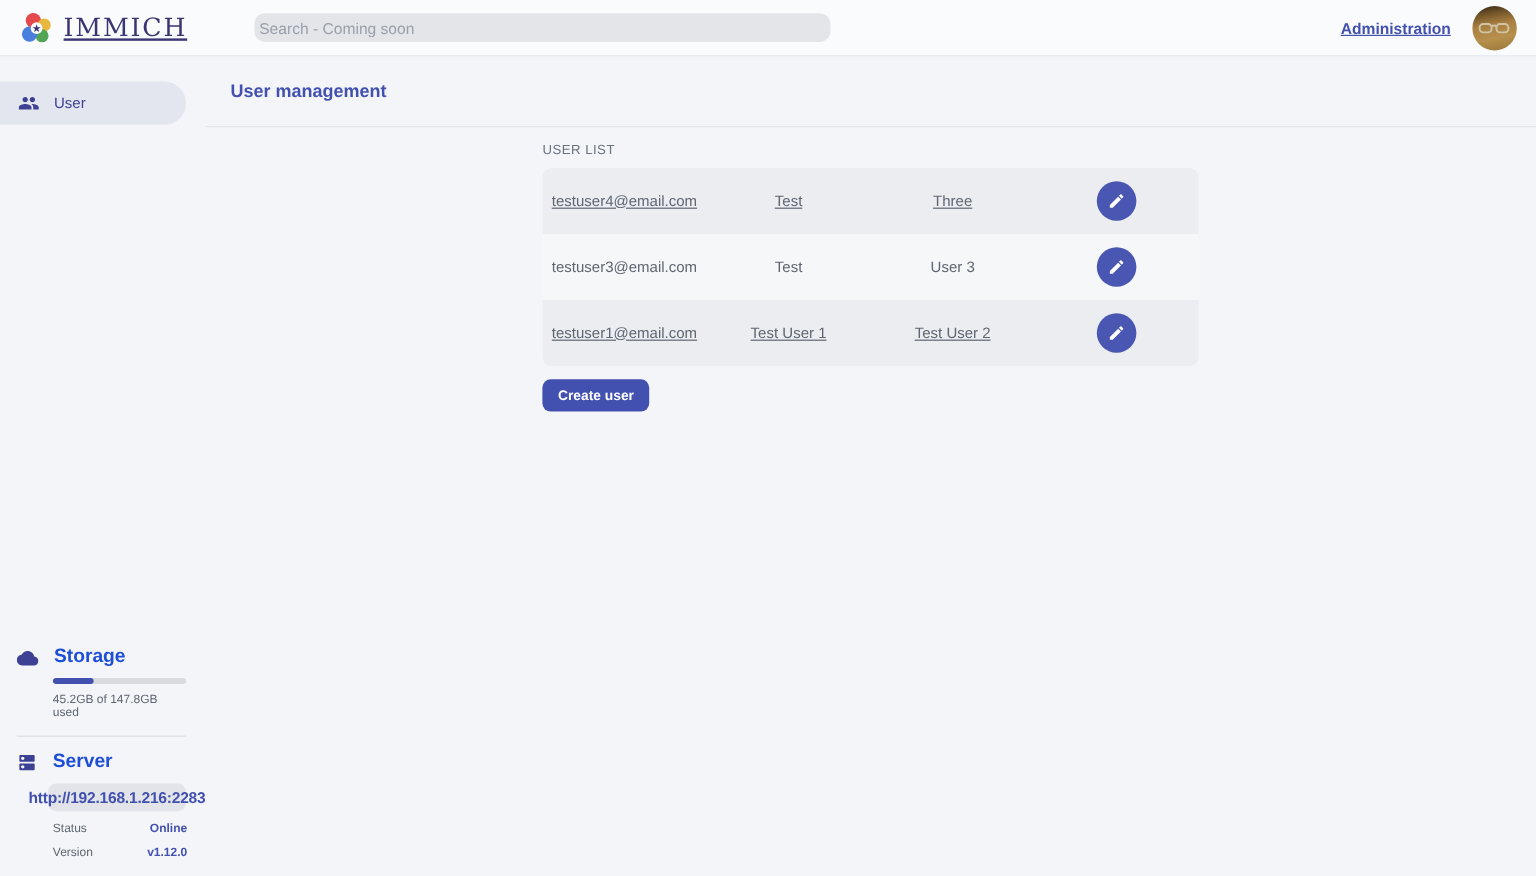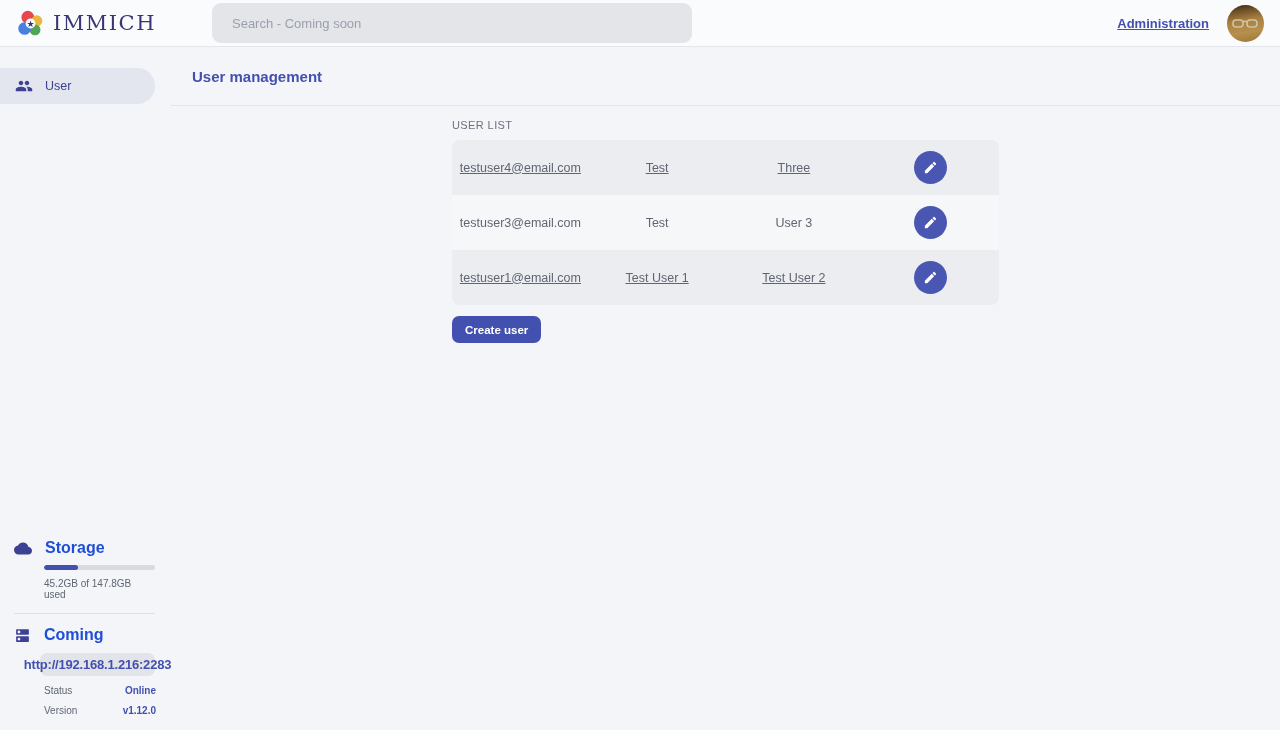--- a/index.html
+++ b/index.html
@@ -9,25 +9,25 @@
     background:#f4f5f9; color:#5f6672; font-size:13px;
   }
   
   .topbar {
     height:47px; background:#fafbfd; border-bottom:1px solid #e4e6ec;
     display:flex; align-items:center; padding:0 16px;
   }
   .brand { display:flex; align-items:center; gap:8px; cursor:pointer; }
   .brand-text {
     font-family:"DejaVu Serif","Liberation Serif",serif;
-    font-size:21px; color:#3a3673; letter-spacing:1.5px; font-weight:500;
+    font-size:21px; color:#3a3673; letter-spacing:1.5px; font-weight:500;text-decoration:underline;
   }
   .searchbar {
-    margin-left:56px; width:480px; height:40px; background:#e3e5e9;
-    border:none; border-radius:9px; padding:0 20px; font-size:13px;
+    margin-left:56px; width:480px; height:24px; background:#e3e5e9;
+    border:none; border-radius:9px; padding:0 4px; font-size:13px;
     color:#545b66; outline:none; font-family:inherit;
   }
   .searchbar::placeholder { color:#9aa0ab; }
   .topbar-spacer { flex:1; }
   .admin-link {
     font-size:13px; font-weight:700; color:#4250af;
     text-decoration:underline; margin-right:18px; cursor:pointer;
   }
   .avatar {
     width:37px; height:37px; border-radius:50%; overflow:hidden; cursor:pointer;
@@ -160,21 +160,21 @@
       <div class="usage-text">45.2GB of 147.8GB used</div>
 
       <hr class="side-divider">
 
       <div class="side-sec-head">
         <span style="display:flex;">
           <svg width="17" height="17" viewBox="0 0 24 24" fill="#3c4193">
             <path d="M20 13H4c-.55 0-1 .45-1 1v6c0 .55.45 1 1 1h16c.55 0 1-.45 1-1v-6c0-.55-.45-1-1-1zM7 19c-1.1 0-2-.9-2-2s.9-2 2-2 2 .9 2 2-.9 2-2 2zM20 3H4c-.55 0-1 .45-1 1v6c0 .55.45 1 1 1h16c.55 0 1-.45 1-1V4c0-.55-.45-1-1-1zM7 9c-1.1 0-2-.9-2-2s.9-2 2-2 2 .9 2 2-.9 2-2 2z"></path>
           </svg>
         </span>
-        <span class="side-sec-title">Coming</span>
+        <span class="side-sec-title">Server</span>
       </div>
       <div class="server-url-pill">
         <span>http://192.168.1.216:2283</span>
       </div>
       <div class="kv-row">
         <span class="kv-label">Status</span>
         <span class="kv-value">Online</span>
       </div>
       <div class="kv-row">
         <span class="kv-label">Version</span>

